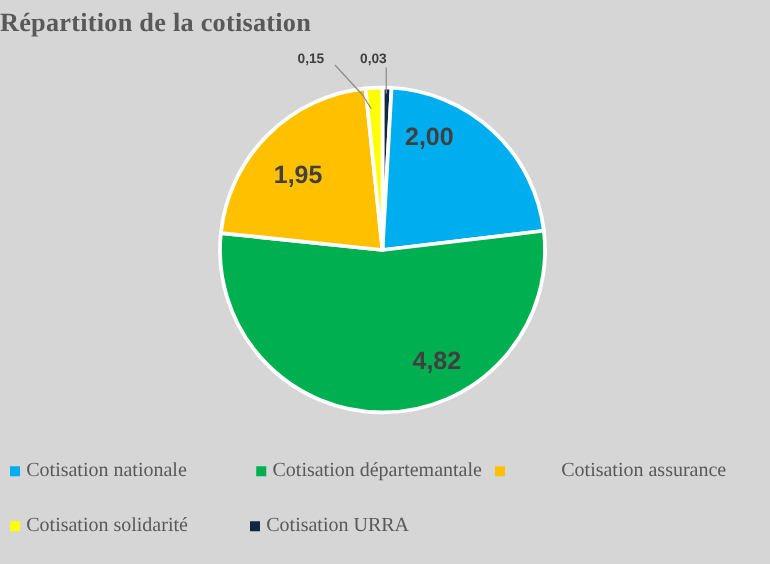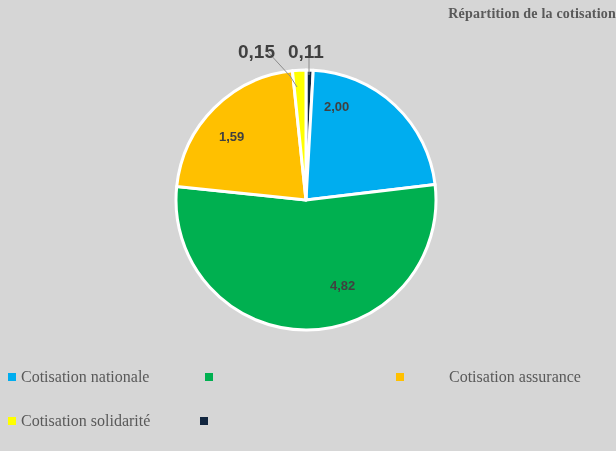--- a/index.html
+++ b/index.html
@@ -21,24 +21,24 @@
     width: 616px;
     height: 451px;
   }
 
   
   .chart-title {
     position: absolute;
     left: 0;
     top: 6px;
     width: 616px;
-    text-align: right;
+    text-align: left;
     font-family: "Liberation Serif", serif;
     font-weight: bold;
-    font-size: 14px;
+    font-size: 21px;
     color: #595959;
     letter-spacing: 0.2px;
     white-space: nowrap;
   }
 
   
   .plot-area {
     position: absolute;
     left: 0;
     top: 30px;
@@ -49,26 +49,26 @@
     position: absolute;
     left: 0;
     top: 0;
   }
 
   
   .data-label {
     position: absolute;
     font-family: "Liberation Sans", sans-serif;
     font-weight: bold;
-    font-size: 13px;
+    font-size: 20px;
     color: #404040;
     white-space: nowrap;
   }
   .data-label.outside {
-    font-size: 19px;
+    font-size: 11px;
     color: #404040;
   }
 
   
   .legend {
     position: absolute;
     left: 0;
     top: 362px;
     width: 616px;
     height: 85px;
@@ -126,56 +126,58 @@
       <g id="leader-lines">
         <path d="M 268 22 L 290 46 L 297 57" fill="none" stroke="#8c8c8c" stroke-width="1"></path>
         <path d="M 309 24 L 309 45" fill="none" stroke="#8c8c8c" stroke-width="1"></path>
       </g>
     </svg>
 
     <div class="data-label" style="left:324px; top:69px;">2,00</div>
 
     <div class="data-label" style="left:330px; top:248px;">4,82</div>
 
-    <div class="data-label" style="left:219px; top:99px;">1,59</div>
+    <div class="data-label" style="left:219px; top:99px;">1,95</div>
 
     <div class="data-label outside" style="left:238px; top:11px;">0,15</div>
 
-    <div class="data-label outside" style="left:288px; top:11px;">0,11</div>
+    <div class="data-label outside" style="left:288px; top:11px;">0,03</div>
 
   </div>
 
   <div class="legend">
 
     <div class="legend-row row-1">
 
       <div class="legend-item" style="left:8px;">
         <span class="legend-swatch" style="background:#00adef;"></span>
         <span class="legend-label">Cotisation nationale</span>
       </div>
 
       <div class="legend-item" style="left:205px;">
         <span class="legend-swatch" style="background:#00b050;"></span>
+        <span class="legend-label">Cotisation départemantale</span>
       </div>
 
       <div class="legend-item" style="left:396px;gap:40px;">
         <span class="legend-swatch" style="background:#ffc000;"></span>
         <span class="legend-label">Cotisation assurance</span>
       </div>
 
     </div>
 
     <div class="legend-row row-2">
 
       <div class="legend-item" style="left:8px;">
         <span class="legend-swatch" style="background:#ffff00;"></span>
         <span class="legend-label">Cotisation solidarité</span>
       </div>
 
       <div class="legend-item" style="left:200px;">
         <span class="legend-swatch" style="background:#12263f;"></span>
+        <span class="legend-label">Cotisation URRA</span>
       </div>
 
     </div>
 
   </div>
 
 </div>
 
 </body></html>

